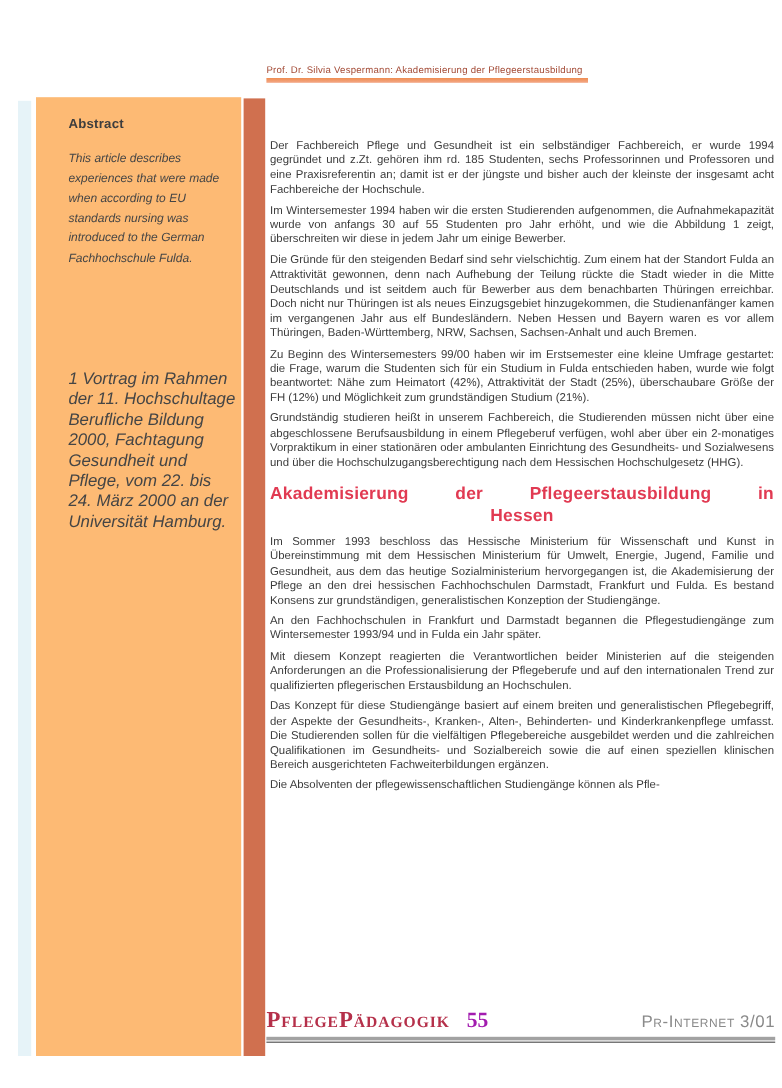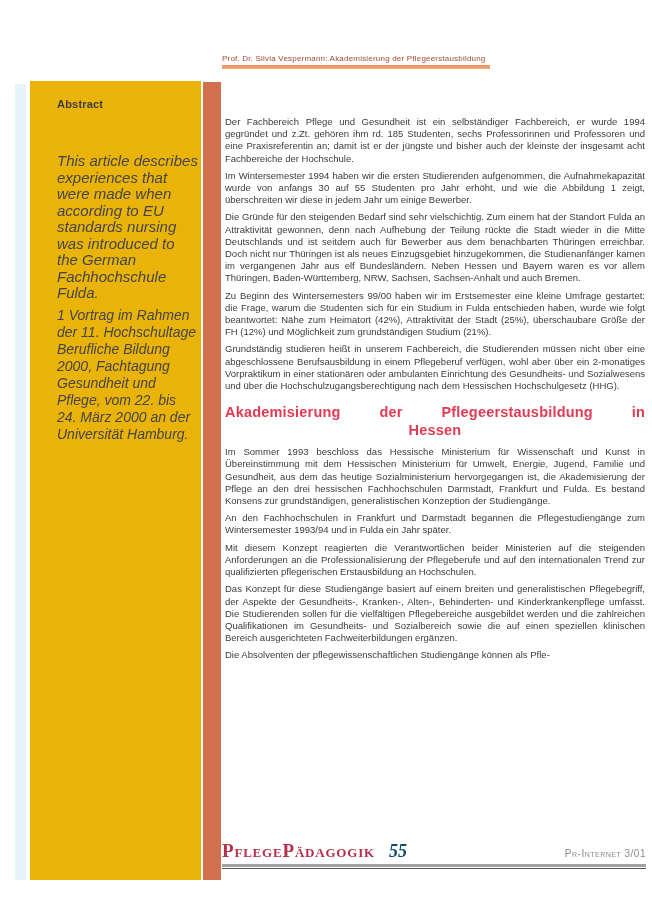--- a/index.html
+++ b/index.html
@@ -4,23 +4,23 @@
 <style>
   html,body { margin:0; padding:0; background:#ffffff; }
   .page {
     position:relative; width:652px; height:907px; background:#ffffff;
     font-family:"Liberation Sans", sans-serif; overflow:hidden;
   }
   
   .edge-strip { position:absolute; left:15px; top:84px; width:11px; height:796px; background:#e6f3f8; }
 
   
-  .abstract-box { position:absolute; left:30px; top:81px; width:171px; height:799px; background:#eab308; }
+  .abstract-box { position:absolute; left:30px; top:81px; width:171px; height:799px; background:#fdba74; }
   .abstract-title { position:absolute; left:27px; top:17px; font-size:11px; font-weight:bold; color:#3d3d3d; letter-spacing:0.2px; }
-  .abstract-text { position:absolute; left:27px; top:44px; width:142px; font-style:italic; font-size:15px; line-height:16.5px; color:#454545;margin-top:28px; }
+  .abstract-text { position:absolute; left:27px; top:44px; width:142px; font-style:italic; font-size:10px; line-height:16.5px; color:#454545; }
   .footnote { position:absolute; left:27px; top:226px; width:142px; font-style:italic; font-size:14px; line-height:17px; color:#454545; }
 
   
   .accent-bar { position:absolute; left:203px; top:82px; width:18px; height:798px; background:#d0704f; }
 
   
   .running-head { position:absolute; left:222px; top:54px; width:426px; }
   .running-title { font-size:8px; color:#a34a35; letter-spacing:0.2px; }
   .running-underline { margin-top:2px; height:4px; width:268px; background:linear-gradient(180deg,#ef8d52 0%,#f3a887 100%); }
 
@@ -32,22 +32,22 @@
   }
   .main p { margin:0 0 5px 0; }
   .section-heading { margin:12px 0 7px 0; color:#e13a52; font-size:14.5px; line-height:17.5px; font-weight:bold; letter-spacing:0.2px; }
   .h-line1 { display:block; text-align:justify; text-align-last:justify; }
   .h-line2 { display:block; text-align:center; }
 
   
   .footer { position:absolute; left:222px; top:823px; width:424px; }
   .footer-row { display:flex; align-items:baseline; }
   .journal { font-family:"Liberation Serif", serif; font-variant:small-caps; font-weight:bold; font-size:19px; color:#b5304a; letter-spacing:0.8px;margin-top:17px; }
-  .pagenum { font-family:"Liberation Serif", serif; font-weight:bold; font-size:18px; color:#0c4a6e; margin-left:14px;font-style:italic; }
-  .issue { margin-left:auto; font-size:10px; color:#8a8a8a; letter-spacing:0.5px; font-variant:small-caps; }
+  .pagenum { font-family:"Liberation Serif", serif; font-weight:bold; font-size:18px; color:#a21caf; margin-left:14px; }
+  .issue { margin-left:auto; font-size:14px; color:#8a8a8a; letter-spacing:0.5px; font-variant:small-caps; }
   .rule-thick { height:3px; background:#a2a2a2; margin-top:2px; }
   .rule-thin { height:1px; background:#565656; margin-top:1px; }
 </style>
 </head>
 <body>
 
 <div class="page">
 
   <div class="edge-strip"></div>
 

